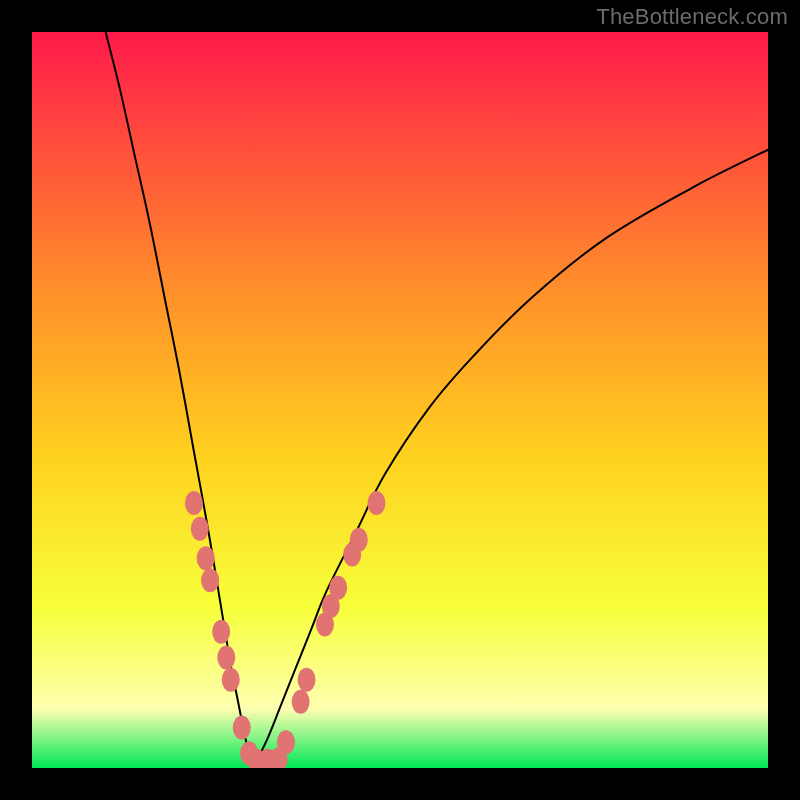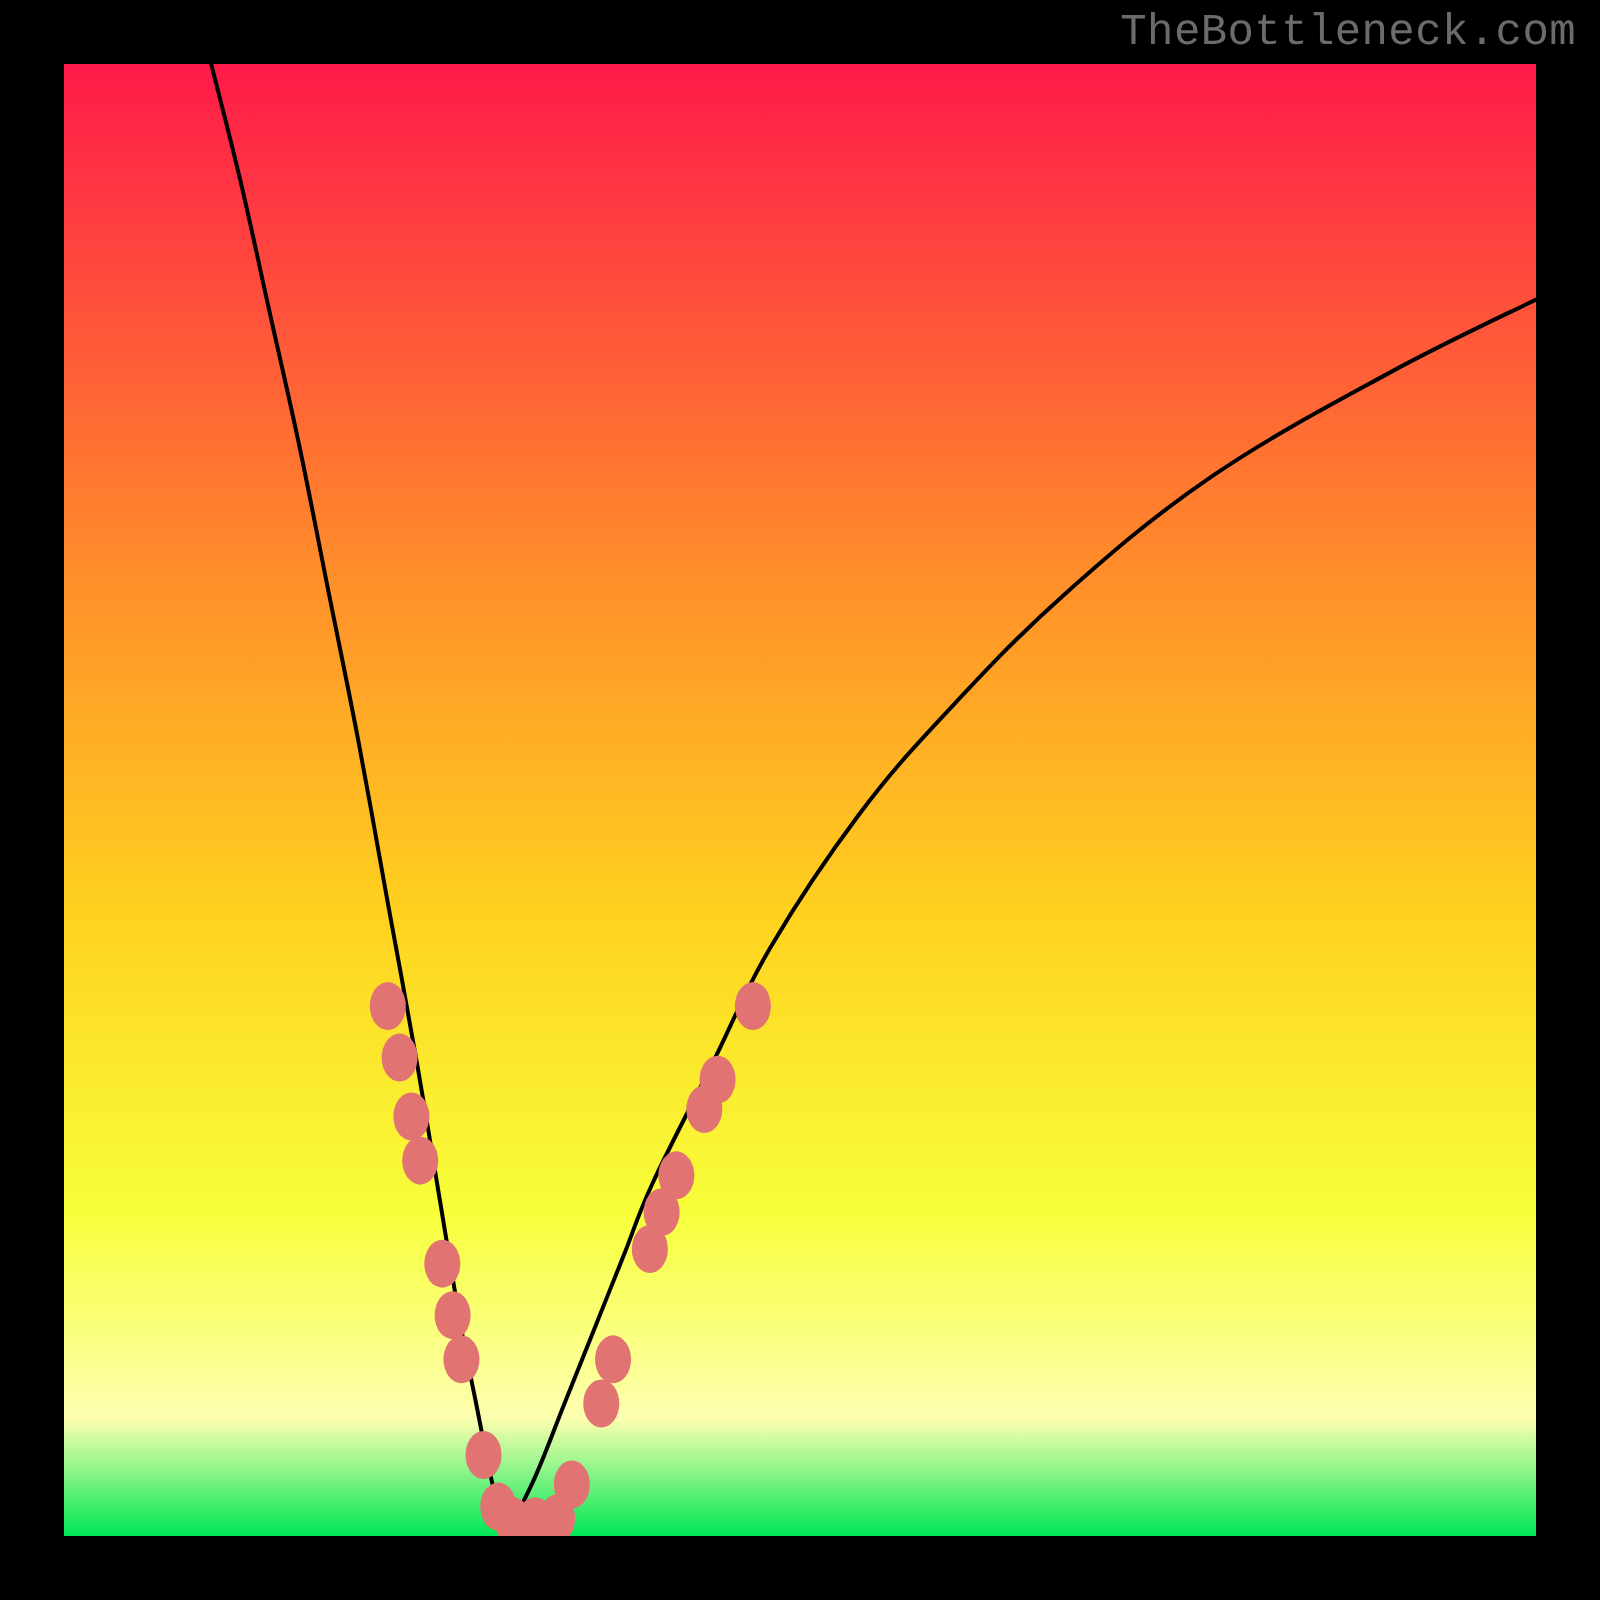--- a/index.html
+++ b/index.html
@@ -22,21 +22,21 @@
     background: #fff; 
   }
   .watermark {
     position: absolute;
     top: 4px;
     right: 12px;
     color: #6b6b6b;
     font-size: 22px;
     font-weight: 500;
     letter-spacing: 0.2px;
-    font-family: Liberation Mono, monospace;
+    font-family: Liberation Sans, sans-serif;
   }
   svg { display: block; }
 </style>
 </head>
 <body>
 
 <div class="frame">
   <div class="watermark">TheBottleneck.com</div>
   <div class="plot" id="plot" style="left: 32px; top: 32px; width: 736px; height: 736px;">
       <svg width="736" height="736" viewBox="0 0 736 736">

